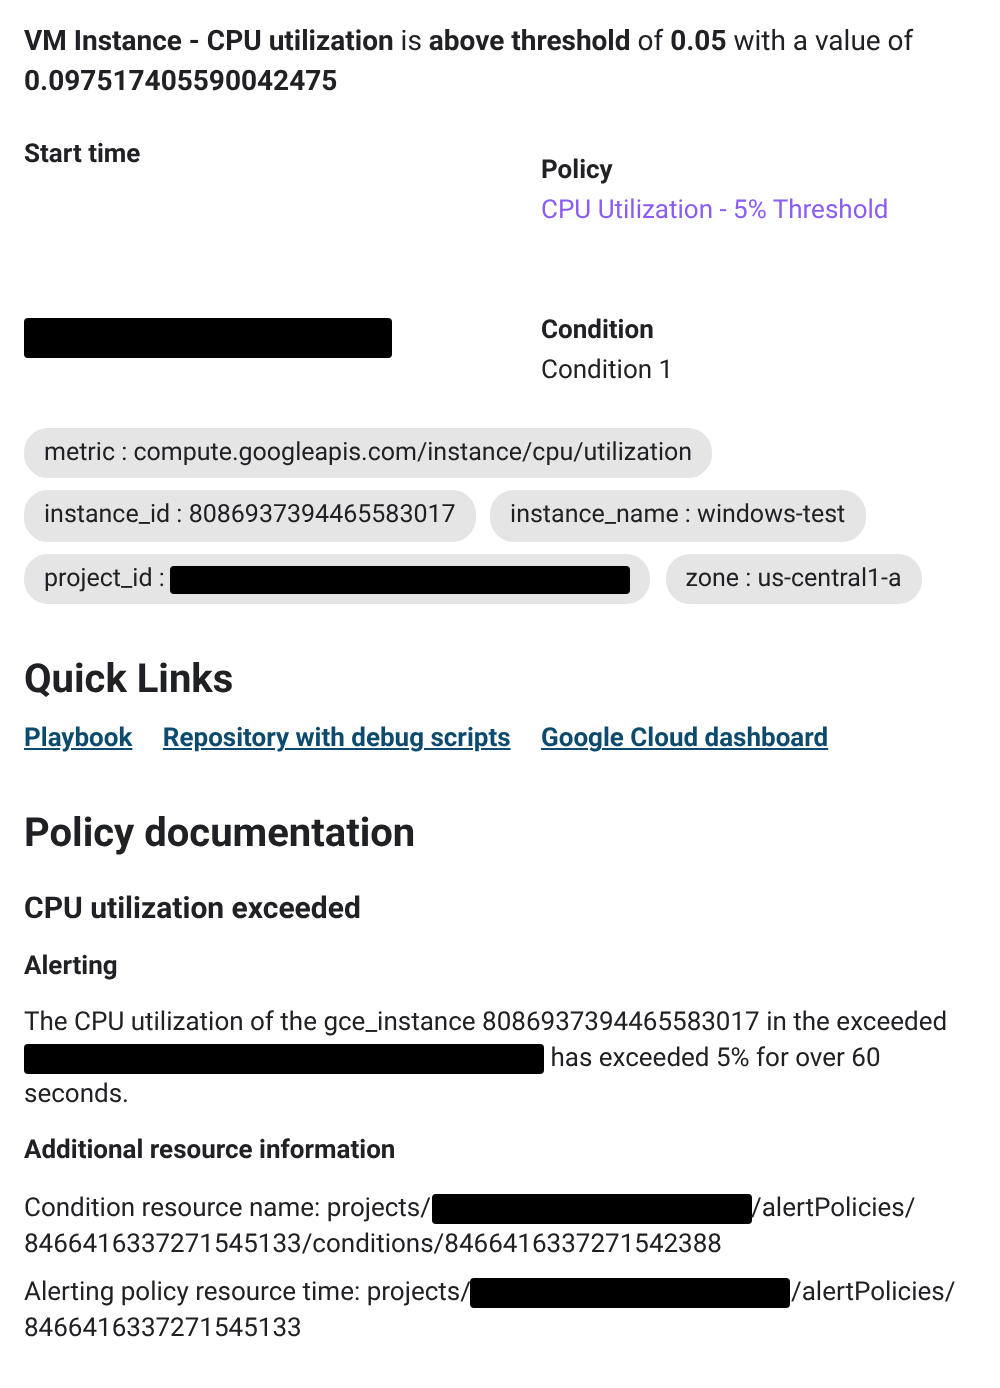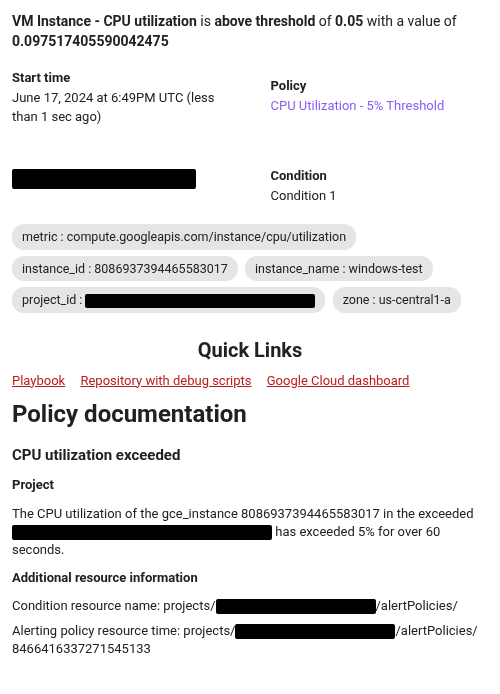--- a/index.html
+++ b/index.html
@@ -39,44 +39,43 @@
     font-size: 12.5px;
     margin: 3px 4px 3px 0;
     white-space: nowrap;
   }
   .chip .redact-chip {
     display:inline-block;
     background:#000;
     vertical-align:middle;
     border-radius:2px;
   }
-  h2.ql { font-size: 20px; font-weight: 700; margin: 10px 0 8px 0; text-align: center; }
-  .quick-links a { color:#b91c1c; font-size:13px; margin-right:12px; text-decoration: underline;}
-  h2.pd { font-size: 24px; font-weight: 700; margin: 8px 0 14px 0; }
+  h2.ql { font-size: 20px; font-weight: 700; margin: 10px 0 8px 0; }
+  .quick-links a { color:#0c4a6e; font-size:13px; margin-right:12px; text-decoration: underline; font-weight: bold;}
+  h2.pd { font-size: 20px; font-weight: 700; margin: 22px 0 14px 0; }
   h3.sub { font-size: 15px; font-weight: 700; margin: 12px 0 10px 0; }
   h4.sub2 { font-size: 13px; font-weight: 700; margin: 10px 0 10px 0; }
   .para { font-size: 13px; margin: 6px 0; }
   .redact-inline {
     display:inline-block;
     background:#000;
     vertical-align:middle;
     border-radius:2px;
   }
 </style>
 </head>
 <body>
 
 <div class="headline">
   <span class="b">VM Instance - CPU utilization</span><span> is </span><span class="b">above threshold</span><span> of </span><span class="b">0.05</span><span> with a value of </span><span class="b">0.097517405590042475</span>
 </div>
 
 <div class="info-grid">
   <div>
     <div class="info-label">Start time</div>
-    <div>June 17, 2024 at 6:49PM UTC (less than 1 sec ago)</div>
   </div>
   <div style="padding-top:8px;">
     <div class="info-label">Policy</div>
     <a href="#" class="link">CPU Utilization - 5% Threshold</a>
   </div>
   <div>
     <span class="redact-block redact-lg"></span>
   </div>
   <div>
     <div class="info-label">Condition</div>
@@ -95,24 +94,24 @@
 <h2 class="ql">Quick Links</h2>
 <div class="quick-links">
   <a href="#">Playbook</a>
   <a href="#">Repository with debug scripts</a>
   <a href="#">Google Cloud dashboard</a>
 </div>
 
 <h2 class="pd">Policy documentation</h2>
 <h3 class="sub">CPU utilization exceeded</h3>
 
-<h4 class="sub2">Project</h4>
+<h4 class="sub2">Alerting</h4>
 <div class="para">
   <span>The CPU utilization of the gce_instance 8086937394465583017 in the exceeded </span><span class="redact-inline" style="width:260px;height:15px;"></span><span> has exceeded 5% for over 60 seconds.</span>
 </div>
 
 <h4 class="sub2">Additional resource information</h4>
 <div class="para">
-  <span>Condition resource name: projects/</span><span class="redact-inline" style="width:160px;height:15px;"></span><span>/alertPolicies/</span><br>
+  <span>Condition resource name: projects/</span><span class="redact-inline" style="width:160px;height:15px;"></span><span>/alertPolicies/</span><br><span>8466416337271545133/conditions/8466416337271542388</span>
 </div>
 <div class="para">
   <span>Alerting policy resource time: projects/</span><span class="redact-inline" style="width:160px;height:15px;"></span><span>/alertPolicies/</span><br><span>8466416337271545133</span>
 </div>
 
 </body></html>

